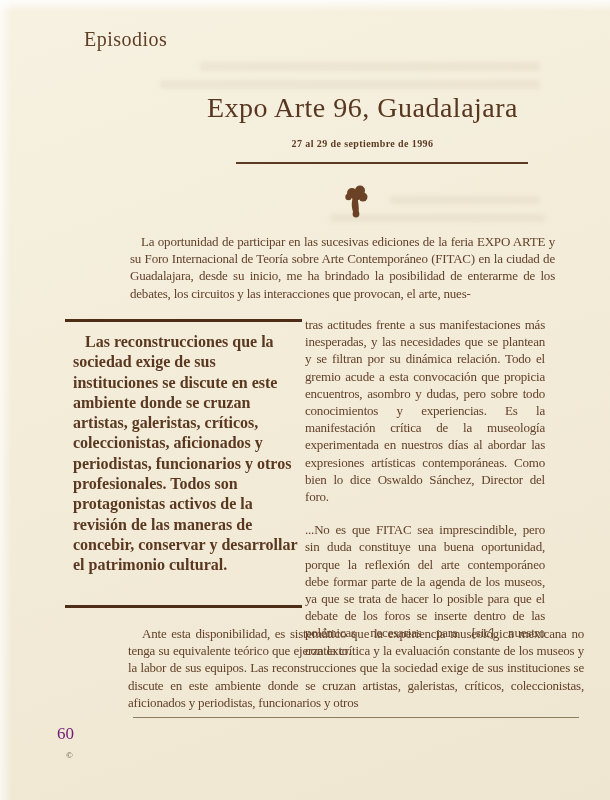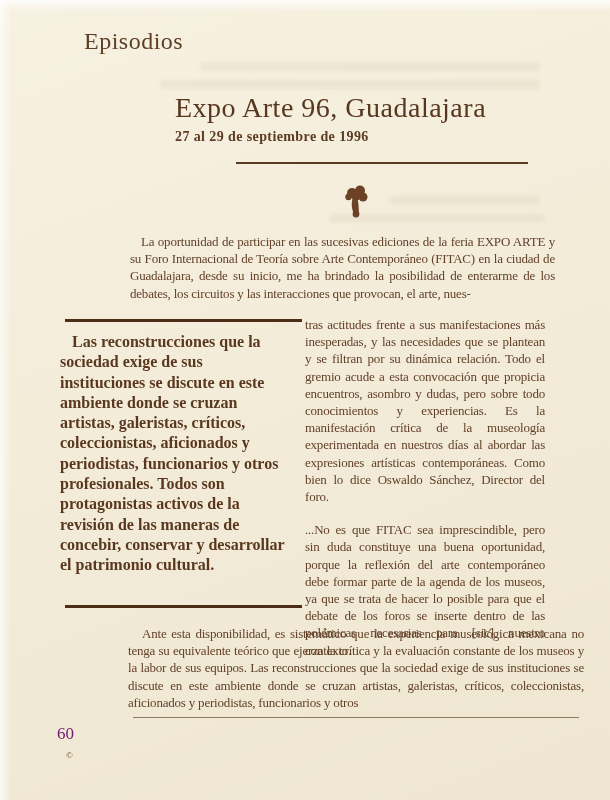--- a/index.html
+++ b/index.html
@@ -8,42 +8,42 @@
     background:linear-gradient(160deg,#f7f1e1 0%,#f3ecd9 45%,#eee6d0 100%);
     font-family:"Liberation Serif", serif;
     color:#5e3c24;
   }
   .edge-top{position:absolute;left:0;top:0;width:610px;height:12px;
     background:linear-gradient(180deg,rgba(255,255,255,.85),rgba(255,255,255,0));}
   .edge-left{position:absolute;left:0;top:0;width:12px;height:800px;
     background:linear-gradient(90deg,rgba(255,255,255,.7),rgba(255,255,255,0));}
   .bleed{position:absolute;background:rgba(125,95,65,0.07);filter:blur(2px);border-radius:3px;}
 
-  .section-header{position:absolute;left:84px;top:28px;font-size:24px;
+  .section-header{position:absolute;left:84px;top:28px;font-size:20px;
     letter-spacing:.5px;color:#5f3e26;}
-  .title-block{position:absolute;left:175px;top:92px;width:375px;text-align:left;}
+  .title-block{position:absolute;left:175px;top:92px;width:375px;text-align:center;}
   .article-title{font-size:28px;color:#57371f;letter-spacing:.5px;}
-  .article-subtitle{margin-top:5px;font-size:14px;font-weight:bold;color:#5c3b22;letter-spacing:.4px;}
+  .article-subtitle{margin-top:14px;font-size:10px;font-weight:bold;color:#5c3b22;letter-spacing:.4px;}
   .heading-rule{position:absolute;left:236px;top:162px;width:292px;height:2px;background:#5a3a22;}
 
   .ornament{position:absolute;left:338px;top:184px;width:34px;height:40px;}
 
   .body-text{position:absolute;text-align:justify;font-size:13px;line-height:17.2px;
     letter-spacing:-0.2px;color:#63412a;margin:0;}
   .para-full{left:130px;top:233px;width:425px;text-indent:11px;}
   .right-col{position:absolute;left:301px;top:312px;width:248px;}
   .right-col p{text-align:justify;font-size:13px;line-height:17.2px;
     letter-spacing:-0.2px;color:#63412a;margin:4px;}
   .right-col p.quote{margin-top:16px;}
   .para-closing{left:128px;top:625px;width:456px;text-indent:14px;font-family:Liberation Serif, serif;}
 
   .pull-rule{position:absolute;left:65px;width:237px;height:3px;background:#4e2d17;}
   .pull-rule.top{top:319px;}
   .pull-rule.bottom{top:605px;}
-  .pull-quote{position:absolute;left:60px;top:332px;width:225px;
+  .pull-quote{position:absolute;left:73px;top:332px;width:225px;
     font-size:16px;font-weight:bold;line-height:20.3px;color:#5a3820;
     text-indent:12px;text-align:left;margin:0;}
 
   .footer-rule{position:absolute;left:133px;top:717px;width:446px;height:1px;background:#8d7c60;}
   .page-number{position:absolute;left:57px;top:724px;font-size:17px;color:#701a75;}
   .page-mark{position:absolute;left:66px;top:750px;font-size:9px;color:#6a4930;}
 </style>
 </head>
 <body>
 

